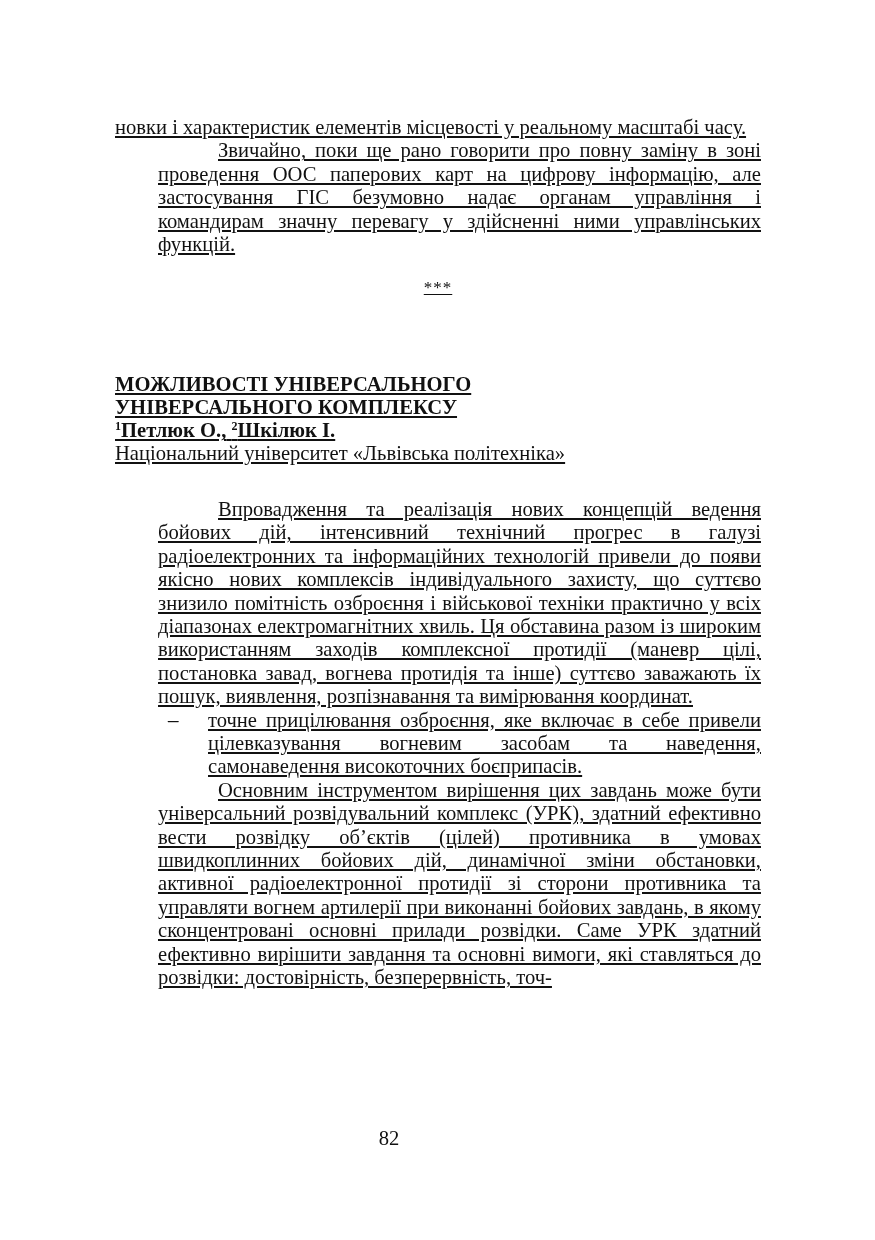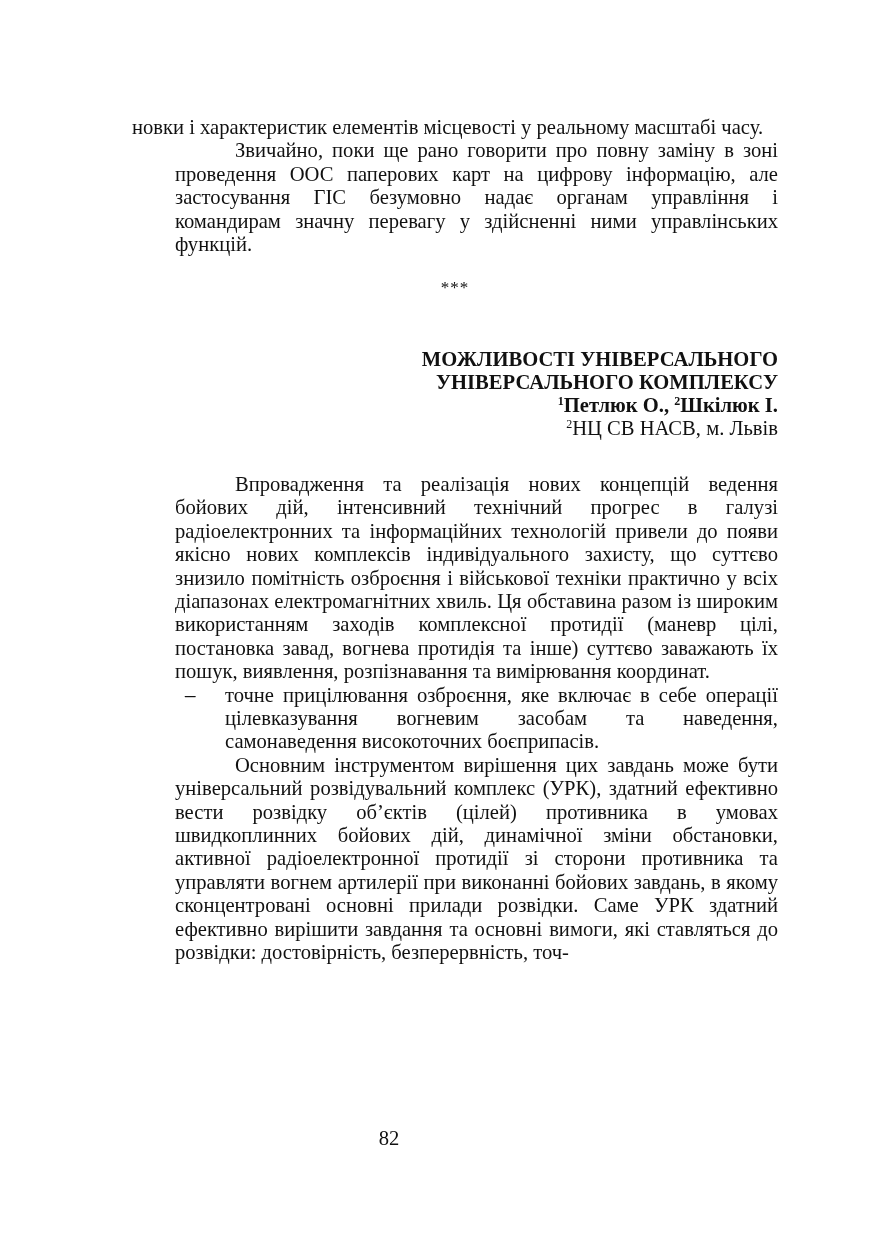--- a/index.html
+++ b/index.html
@@ -10,46 +10,47 @@
     body {
       width: 875px;
       height: 1240px;
       position: relative;
       overflow: hidden;
       font-family: "Liberation Serif", "DejaVu Serif", serif;
       color: #111111;
     }
     .page {
       position: absolute;
-      left: 132px;
+      left: 115px;
       top: 116px;
       width: 646px;
       font-size: 20.6px;
       line-height: 23.4px;
+      text-decoration: underline;
     }
     .p {
       margin: 0;
       text-align: justify;
       text-align-last: left;
       hyphens: manual;
     }
     .indent {
       text-indent: 60px;
       margin-left: 43px;
     }
     .stars {
       text-align: center;
       margin-top: 20px;
       font-size: 17px;
       letter-spacing: 1px;
       height: 24px;
     }
     .title-block {
-      margin-top: 48px;
-      text-align: right;
+      margin-top: 73px;
+      text-align: left;
     }
     .title {
       font-weight: bold;
       font-size: 20.6px;
       line-height: 23px;
       margin: 0;
     }
     .authors {
       font-weight: bold;
       font-size: 20.6px;
@@ -102,33 +103,33 @@
 
   <p class="p">новки і характеристик елементів місцевості у реальному масштабі часу.</p>
   <p class="p indent">Звичайно, поки ще рано говорити про повну заміну в зоні проведення ООС паперових карт на цифрову інформацію, але застосування ГІС безумовно надає органам управління і командирам значну перевагу у здійсненні ними управлінських функцій.</p>
 
   <div class="stars">***</div>
 
   <div class="title-block">
     <p class="title">МОЖЛИВОСТІ УНІВЕРСАЛЬНОГО</p>
     <p class="title">УНІВЕРСАЛЬНОГО КОМПЛЕКСУ</p>
     <p class="authors"><sup>1</sup><span>Петлюк О.,</span> <sup>2</sup><span>Шкілюк І.</span></p>
-    <p class="affil"><sup>2</sup><span>НЦ СВ НАСВ, м. Львів</span></p>
+    <p class="affil"><span>Національний університет «Львівська політехніка»</span></p>
   </div>
 
   <div class="body-start">
     <p class="p indent">Впровадження та реалізація нових концепцій ведення бойових дій, інтенсивний технічний прогрес в галузі радіоелектронних та інформаційних технологій привели до появи якісно нових комплексів індивідуального захисту, що суттєво знизило помітність озброєння і військової техніки практично у всіх діапазонах електромагнітних хвиль. Ця обставина разом із широким використанням заходів комплексної протидії (маневр цілі, постановка завад, вогнева протидія та інше) суттєво заважають їх пошук, виявлення, розпізнавання та вимірювання координат.</p>
 
     <ul class="bullets">
       <li>
         <span class="dash">–</span>
       </li>
       <li>
         <span class="dash">–</span>
-        <span>точне прицілювання озброєння, яке включає в себе операції цілевказування вогневим засобам та наведення, самонаведення високоточних боєприпасів.</span>
+        <span>точне прицілювання озброєння, яке включає в себе привели цілевказування вогневим засобам та наведення, самонаведення високоточних боєприпасів.</span>
       </li>
     </ul>
 
     <p class="p indent">Основним інструментом вирішення цих завдань може бути універсальний розвідувальний комплекс (УРК), здатний ефективно вести розвідку об’єктів (цілей) противника в умовах швидкоплинних бойових дій, динамічної зміни обстановки, активної радіоелектронної протидії зі сторони противника та управляти вогнем артилерії при виконанні бойових завдань, в якому сконцентровані основні прилади розвідки. Саме УРК здатний ефективно вирішити завдання та основні вимоги, які ставляться до розвідки: достовірність, безперервність, точ-</p>
   </div>
 </div>
 
 <div class="page-number">82</div>
 
 </body></html>

